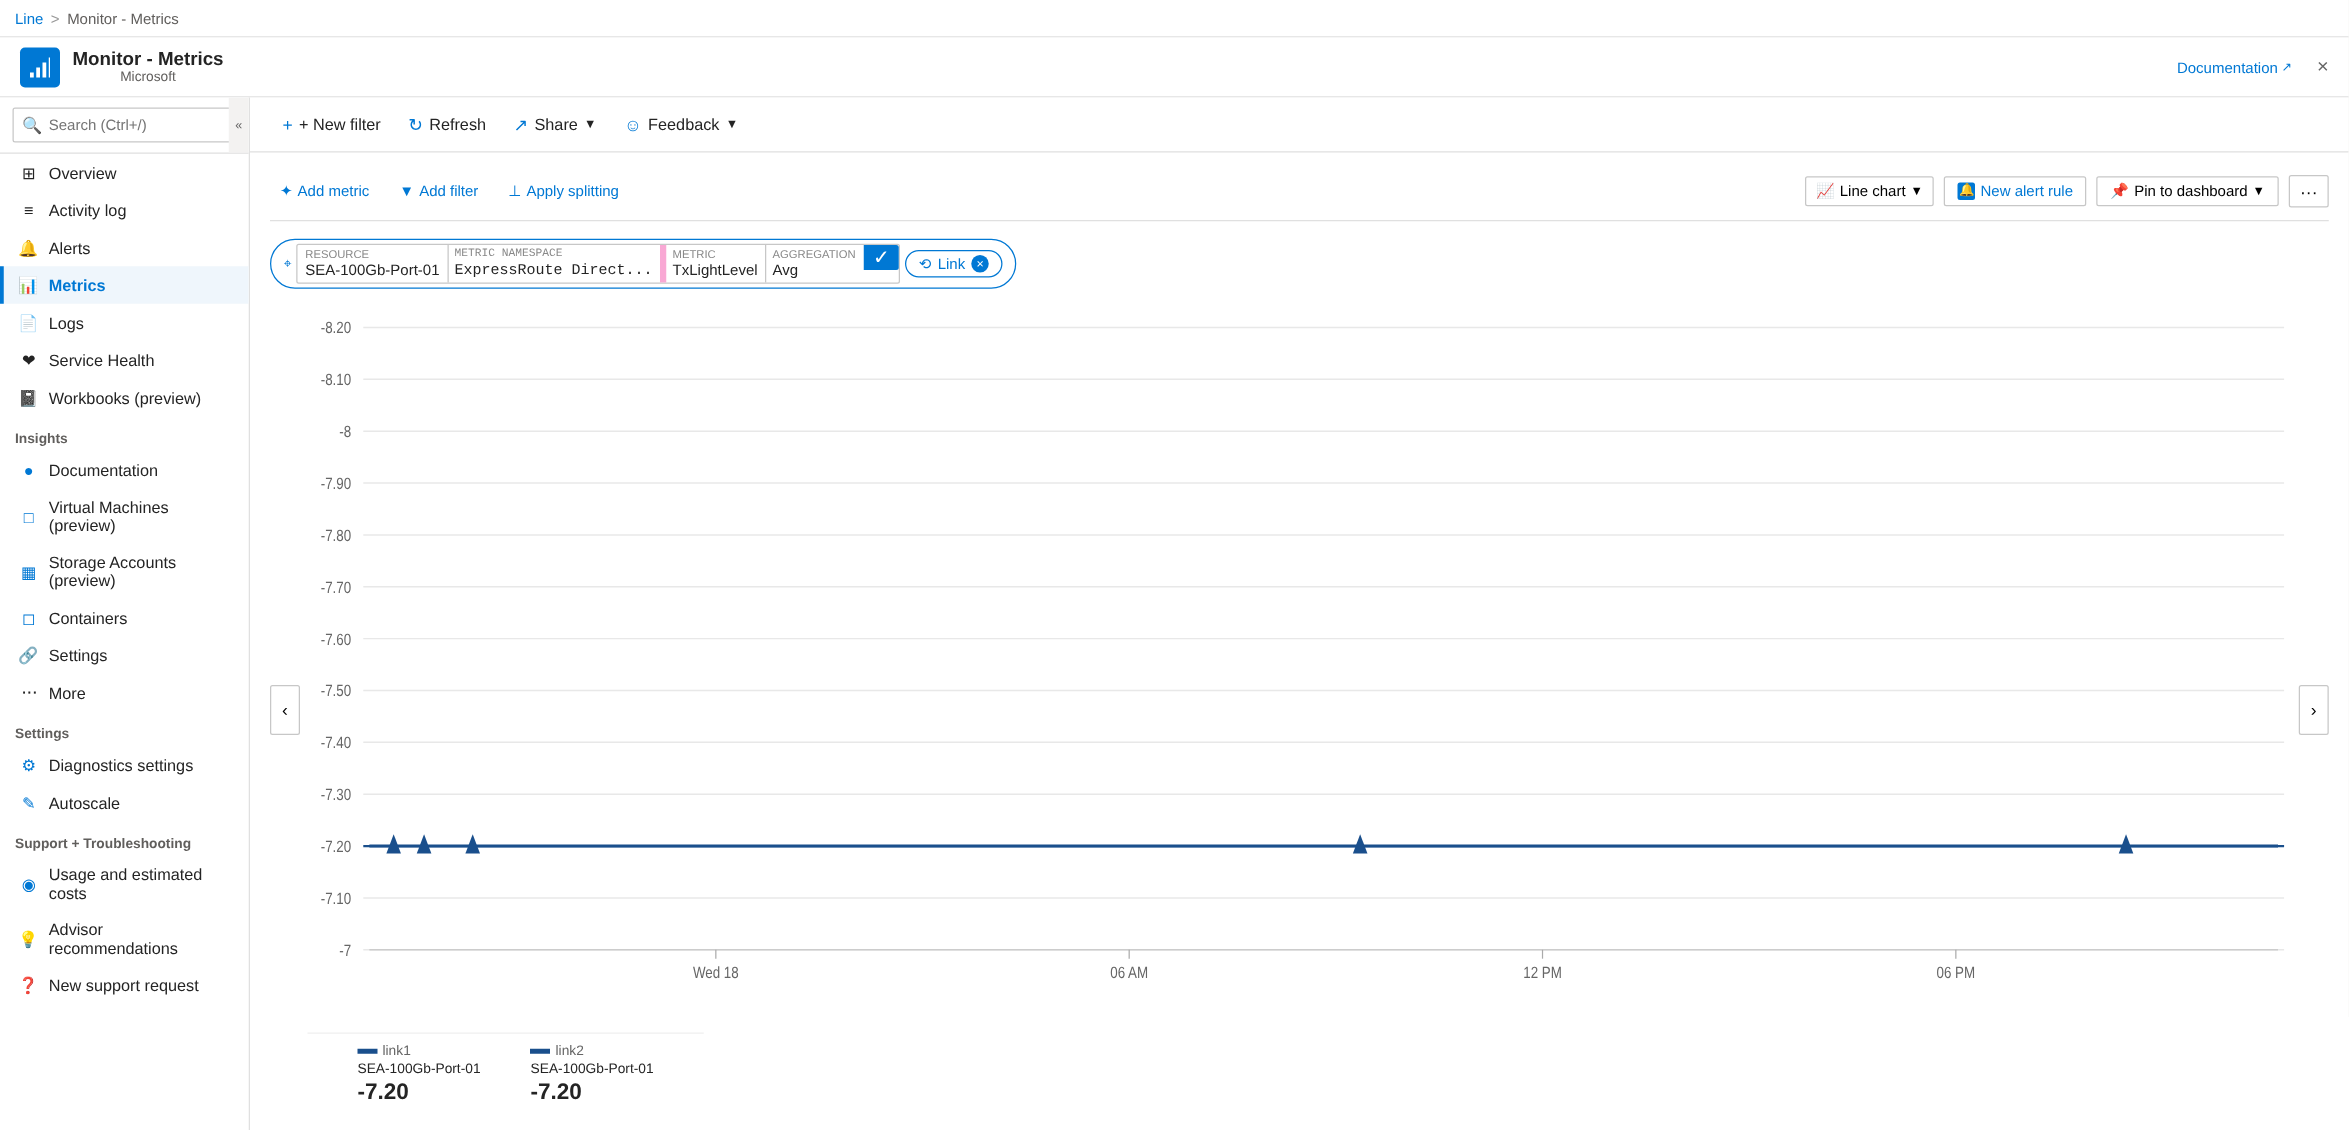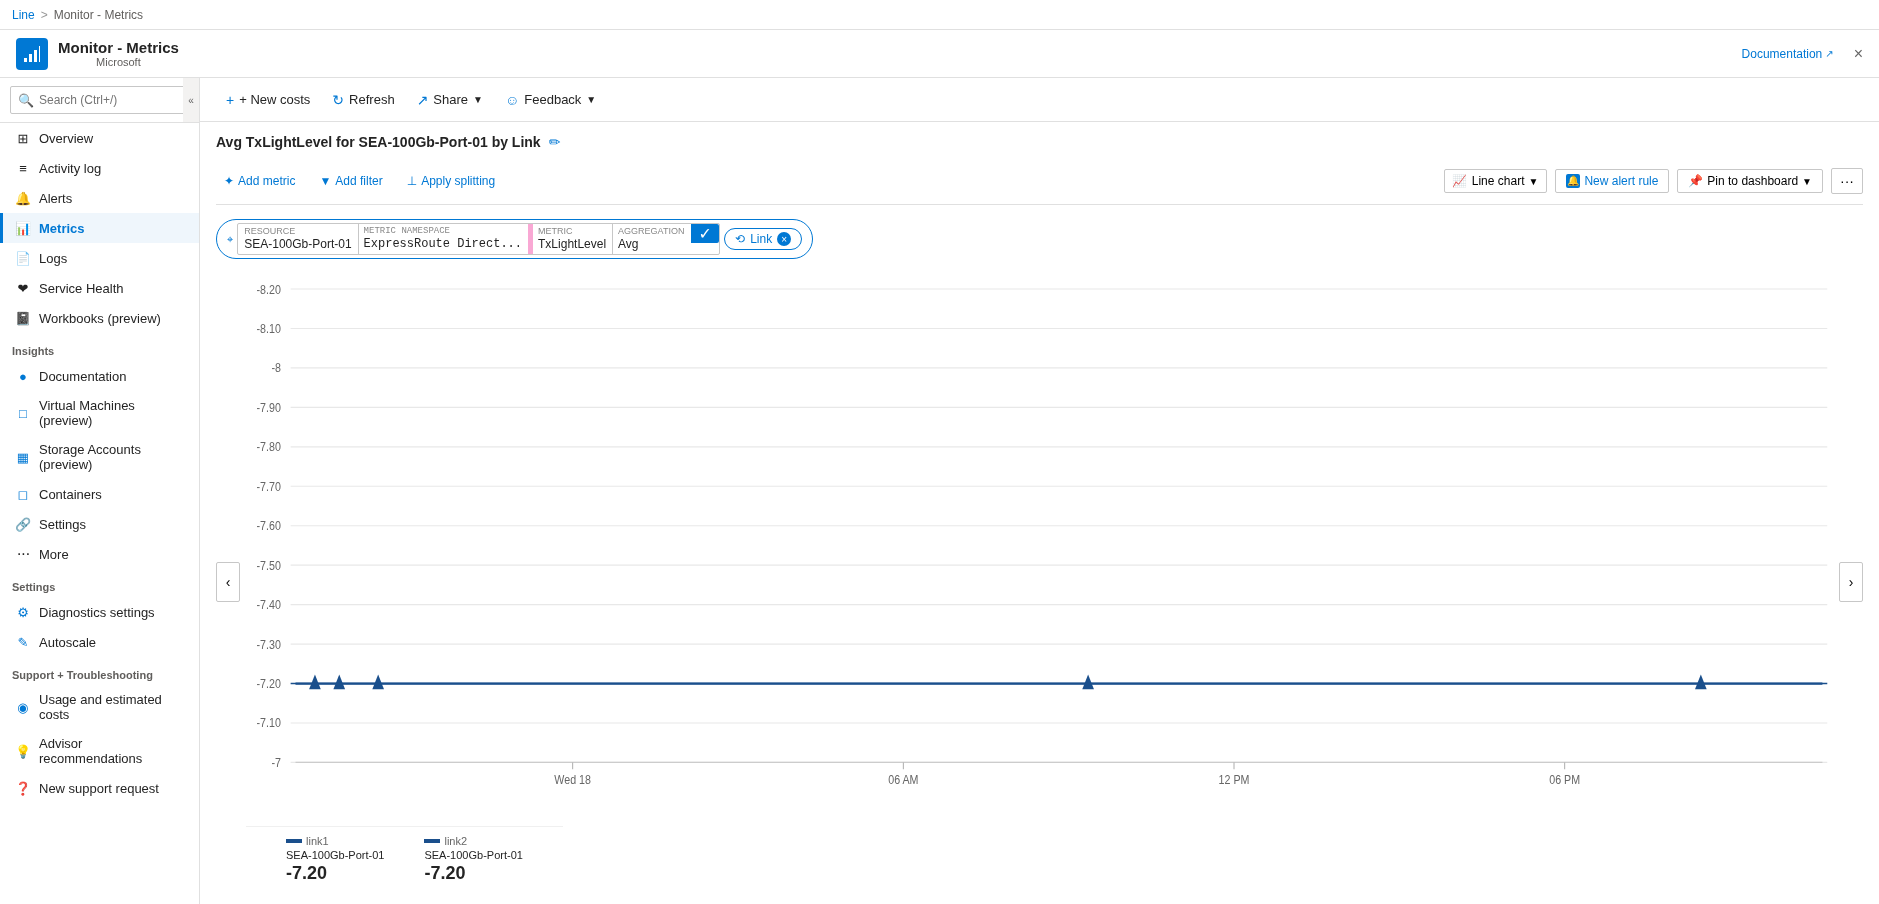--- a/index.html
+++ b/index.html
@@ -415,45 +415,41 @@
       <span>New support request</span>
     </div>
   </div>
 
   <div class="content">
 
     <div class="toolbar">
       <div class="toolbar-left">
         <button class="toolbar-btn">
           <span class="toolbar-btn-icon">+</span>
-          <span>+ New costs</span>
+          <span>+ New filter</span>
         </button>
         <button class="toolbar-btn">
           <span class="toolbar-btn-icon">↻</span>
           <span>Refresh</span>
         </button>
         <button class="toolbar-btn">
           <span class="toolbar-btn-icon">↗</span>
           <span>Share</span>
           <span style="font-size:10px;">▼</span>
         </button>
         <button class="toolbar-btn">
           <span class="toolbar-btn-icon">☺</span>
           <span>Feedback</span>
           <span style="font-size:10px;">▼</span>
         </button>
       </div>
     </div>
 
     <div class="chart-container">
 
-      <div class="chart-title-row">
-        <span class="chart-title">Avg TxLightLevel for SEA-100Gb-Port-01 by Link</span>
-        <span class="chart-edit-icon">✏</span>
-      </div>
 
       <div class="metric-bar">
         <button class="metric-action-btn">
           <span style="color:#0078d4;">✦</span>
           <span>Add metric</span>
         </button>
         <button class="metric-action-btn">
           <span style="color:#0078d4;">▼</span>
           <span>Add filter</span>
         </button>

